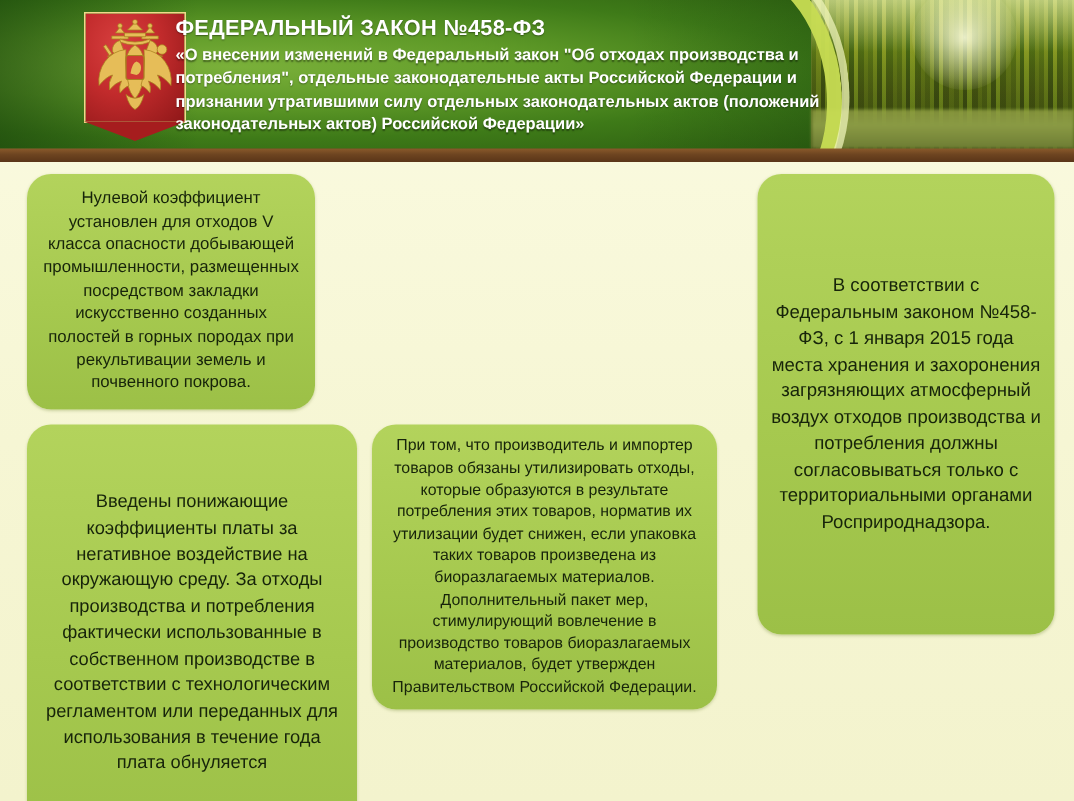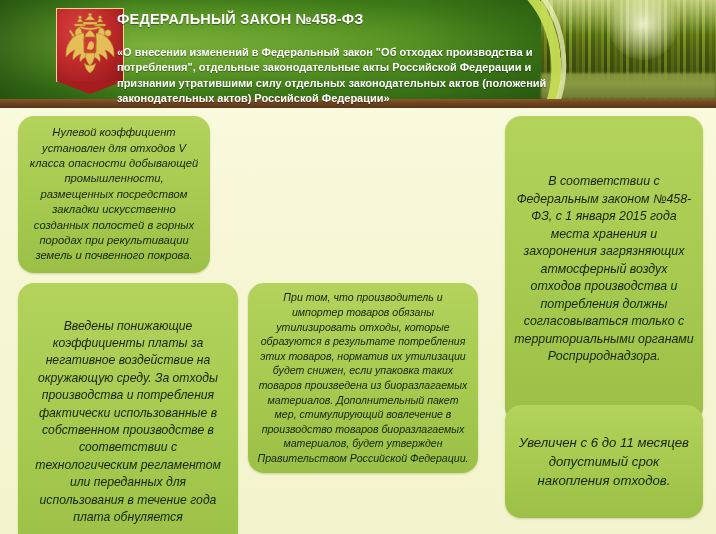--- a/index.html
+++ b/index.html
@@ -164,21 +164,21 @@
     left: 117px;
     top: 10px;
     width: 430px;
     color: #ffffff;
   }
   .hdr-title {
     font-size: 14.5px;
     font-weight: bold;
     letter-spacing: 0.2px;
     line-height: 18px;
-    margin-bottom: 17px;
+    margin-bottom: 2px;
     text-shadow: 0 1px 1px rgba(0,0,0,0.4);
   }
   .hdr-sub {
     font-size: 11px;
     font-weight: bold;
     line-height: 15.4px;
     text-shadow: 0 1px 1px rgba(0,0,0,0.4);
   }
 
   
@@ -187,21 +187,20 @@
     box-sizing: border-box;
     background: linear-gradient(180deg, #b3d35c 0%, #a6c94f 55%, #9cc047 100%);
     border-radius: 16px;
     color: #17240a;
     display: flex;
     align-items: center;
     justify-content: flex-start;
     text-align: center;
     padding: 7px 9px;
     box-shadow: 0 1px 2px rgba(120,140,60,0.35);
-    font-style: italic;
   }
   .box p {
     margin: 0;
     width: 100%;
   }
 
   #box-zero-coefficient   { left: 18px;  top: 116px; width: 192px; height: 157px; }
   #box-zero-coefficient p { font-size: 11.2px; line-height: 15.4px; }
 
   #box-coefficients       { left: 207px; top: 114px; width: 284px; height: 161px; }
@@ -293,17 +292,14 @@
   </div>
 
   <div class="box" id="box-reduction-coeff">
     <p>Введены понижающие коэффициенты платы за негативное воздействие на окружающую среду. За отходы производства и потребления фактически использованные в собственном производстве в соответствии с технологическим регламентом или переданных для использования в течение года плата обнуляется</p>
   </div>
 
   <div class="box" id="box-recycling-standard">
     <p>При том, что производитель и импортер товаров обязаны утилизировать отходы, которые образуются в результате потребления этих товаров, норматив их утилизации будет снижен, если упаковка таких товаров произведена из биоразлагаемых материалов. Дополнительный пакет мер, стимулирующий вовлечение в производство товаров биоразлагаемых материалов, будет утвержден Правительством Российской Федерации.</p>
   </div>
 
-  <div class="box" id="box-accumulation-period">
-    <p>Увеличен с 6 до 11 месяцев допустимый срок накопления отходов.</p>
-  </div>
 
 </div>
 
 </body></html>

